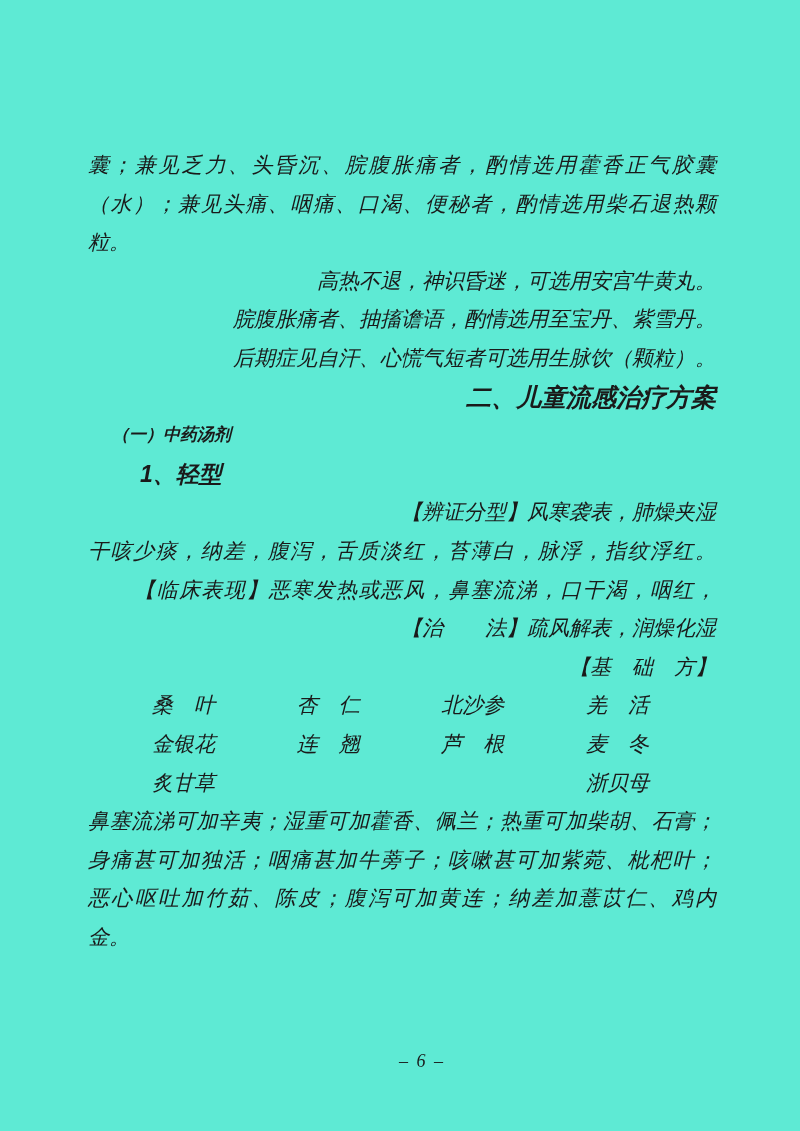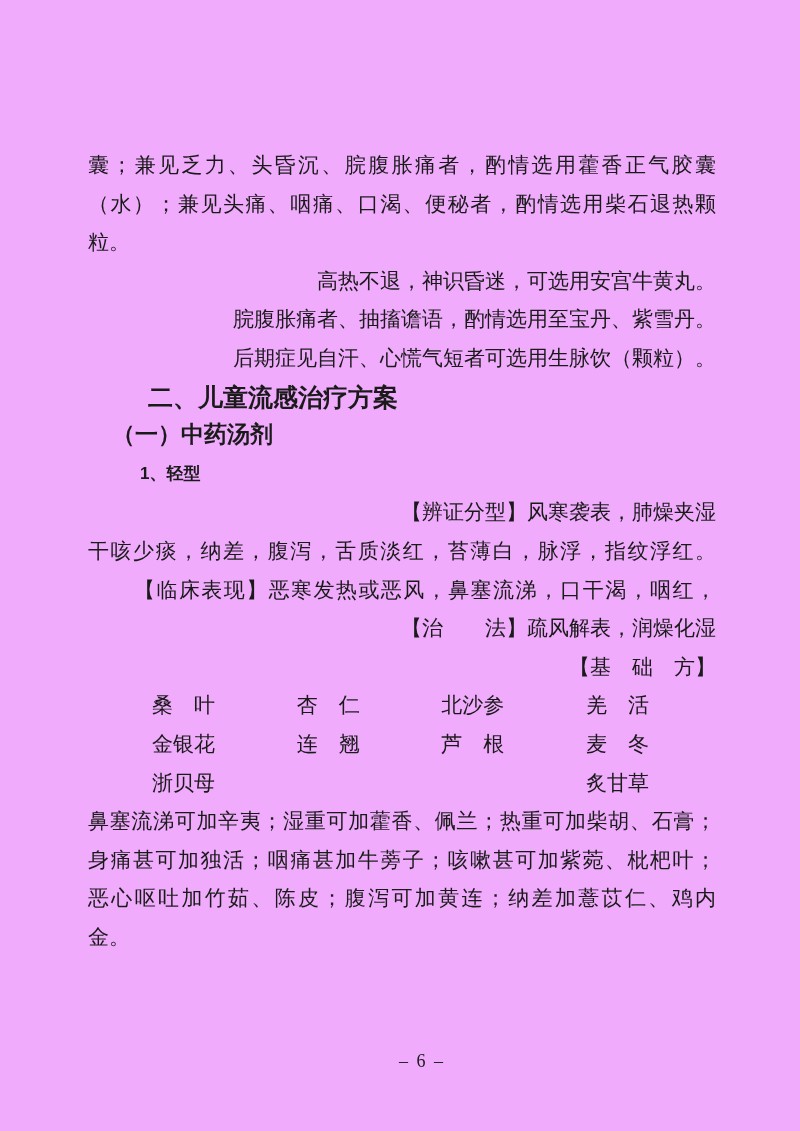--- a/index.html
+++ b/index.html
@@ -1,23 +1,24 @@
 <!DOCTYPE html>
 <html lang="zh"><head>
 <meta charset="utf-8">
 <style>
   html,body { margin:0; padding:0; background:#9e9e9e; }
   .page {
     position:relative;
     width:800px; height:1131px;
     margin:0 auto;
-    background:#f0abfc;
+    background:#5eead4;
     font-family:"Liberation Serif","DejaVu Serif",serif;
     color:#1a1a1a;
     overflow:hidden;
+    font-style:italic;
   }
   .content {
     position:absolute;
     left:88px; top:146px;
     width:628px;
   }
   .line {
     font-size:21px;
     line-height:38.6px;
     height:38.6px;
@@ -27,30 +28,31 @@
     text-align:justify;
     text-align-last:justify;
     text-justify:inter-character;
   }
   .ind { padding-left:46px;text-align:right; }
   .h1 {
     font-family:"Liberation Sans","DejaVu Sans",sans-serif;
     font-weight:bold;
     font-size:25px;
     padding-left:60px;
+    text-align:right;
   }
   .h2 {
     font-weight:bold;
-    font-size:23px;
+    font-size:17px;
     padding-left:24px;
   }
   .h3 {
     font-family:"Liberation Sans","DejaVu Sans",sans-serif;
     font-weight:bold;
-    font-size:17px;
+    font-size:23px;
     padding-left:52px;
   }
   .herb-row {
     display:flex;
     padding-left:64px;
     font-size:21px;
     line-height:38.6px;
     height:38.6px;
     justify-content:space-between;
   }
@@ -89,22 +91,22 @@
         <span class="herb-cell">北沙参</span>
         <span class="herb-cell">羌　活</span>
       </div>
       <div class="herb-row">
         <span class="herb-cell">金银花</span>
         <span class="herb-cell">连　翘</span>
         <span class="herb-cell">芦　根</span>
         <span class="herb-cell">麦　冬</span>
       </div>
       <div class="herb-row">
+        <span class="herb-cell">炙甘草</span>
         <span class="herb-cell">浙贝母</span>
-        <span class="herb-cell">炙甘草</span>
       </div>
       <div class="line just">鼻塞流涕可加辛夷；湿重可加藿香、佩兰；热重可加柴胡、石膏；</div>
       <div class="line just">身痛甚可加独活；咽痛甚加牛蒡子；咳嗽甚可加紫菀、枇杷叶；</div>
       <div class="line just">恶心呕吐加竹茹、陈皮；腹泻可加黄连；纳差加薏苡仁、鸡内</div>
       <div class="line">金。</div>
     </div>
   <div class="footer">– 6 –</div>
 </div>
 
 </body></html>

